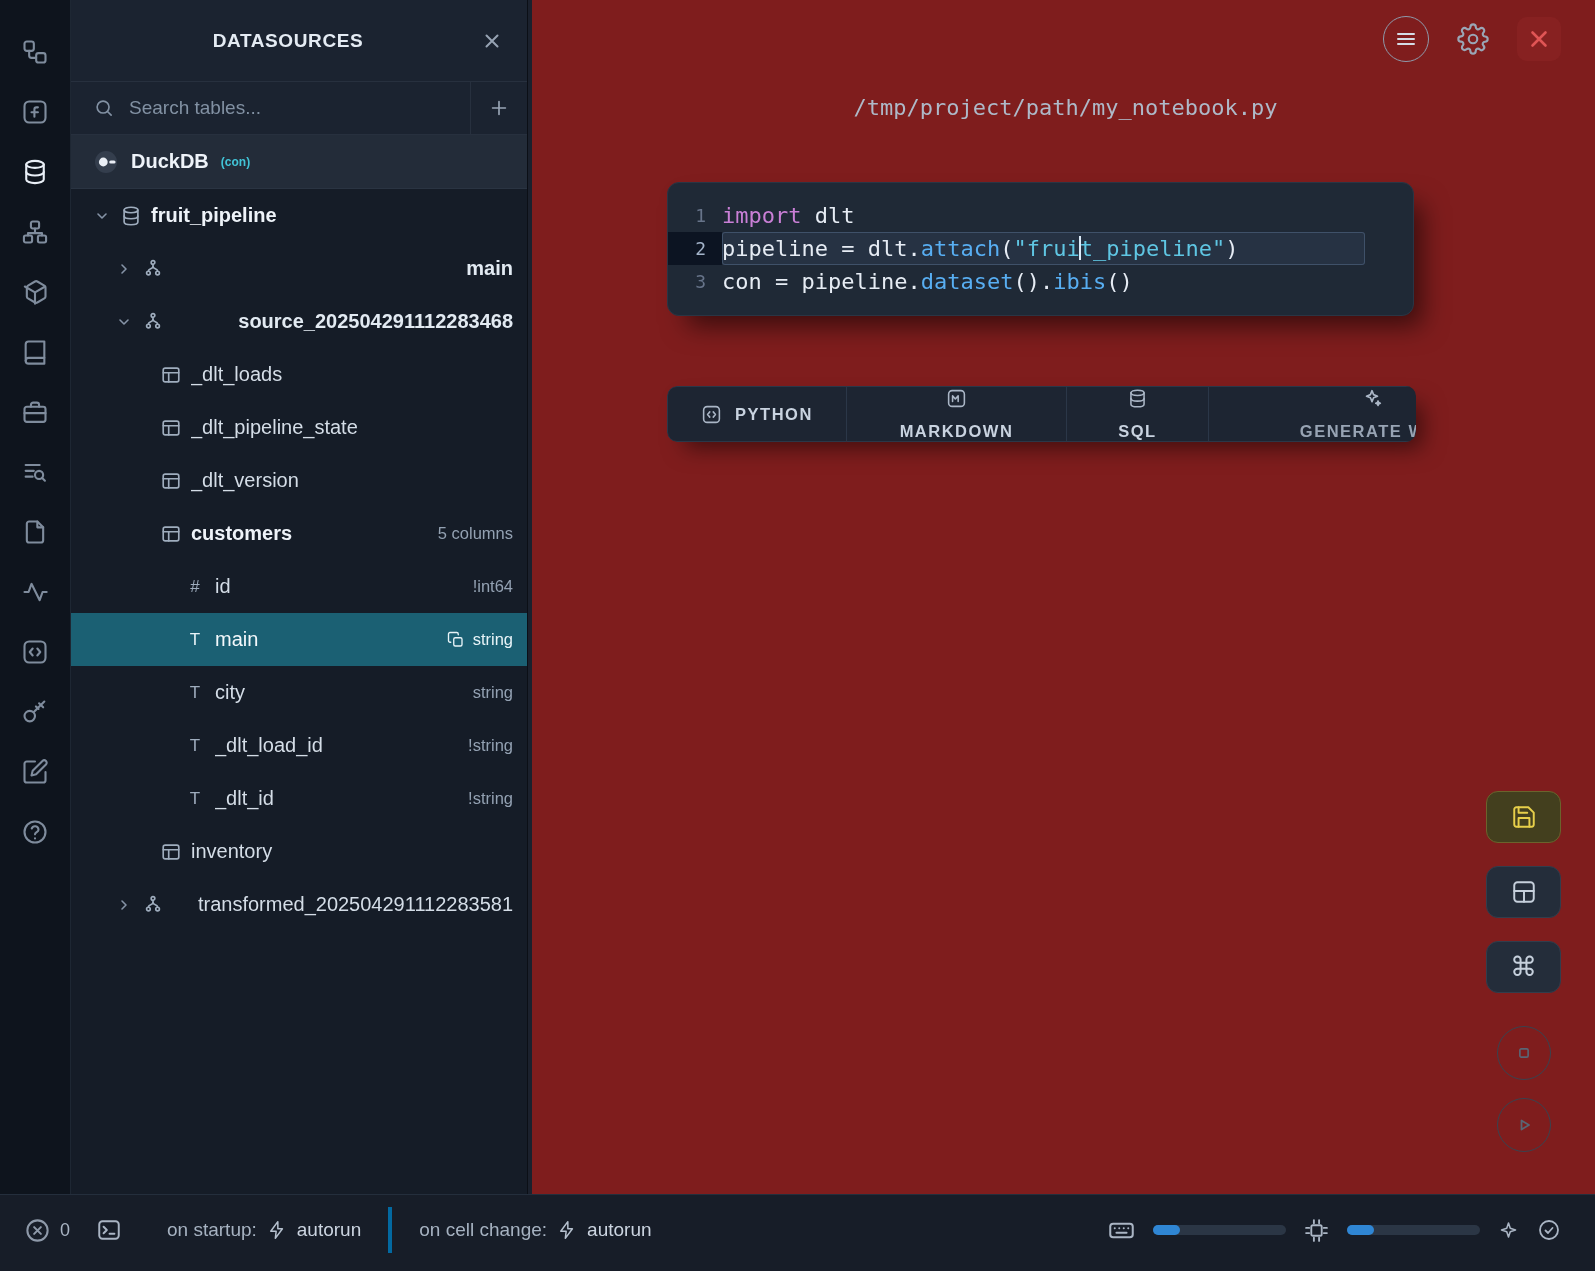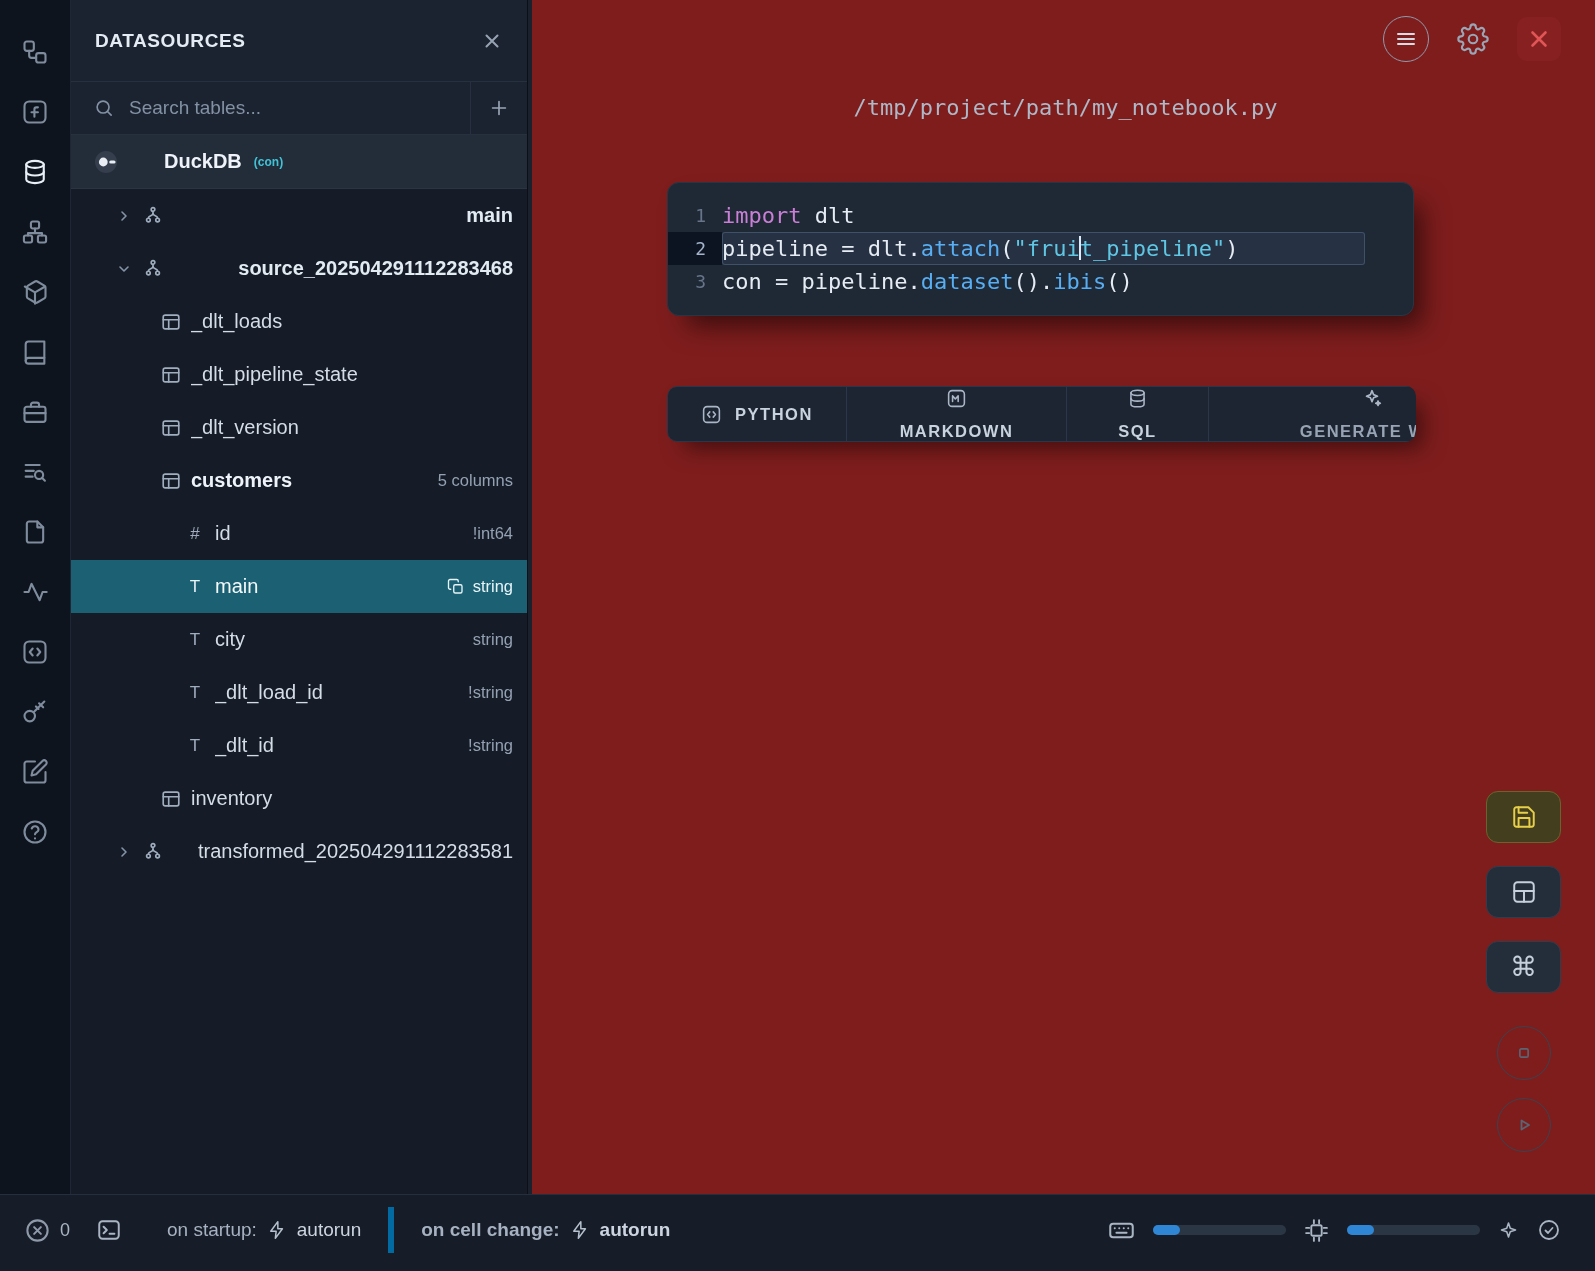--- a/index.html
+++ b/index.html
@@ -10,29 +10,29 @@
   .icon{display:flex;align-items:center;justify-content:center;}
 
   
   .activity-bar{position:absolute;left:0;top:0;width:71px;height:1194px;background:#0e141d;border-right:1px solid #1e2733;display:flex;flex-direction:column;align-items:center;padding-top:38px;gap:32px;}
   .act-btn{width:28px;height:28px;color:#7f8c9d;cursor:pointer;}
   .act-btn.active{color:#e9eff7;}
 
   
   .sidebar{position:absolute;left:71px;top:0;width:457px;height:1194px;background:#151c27;border-right:1px solid #0b0f16;}
   .sb-header{height:82px;background:#1b2330;border-bottom:1px solid #27303e;display:flex;align-items:center;padding:0 24px;}
-  .sb-title{flex:1;font-size:19px;font-weight:700;letter-spacing:.6px;color:#e4ebf3;}
+  .sb-title{flex:1;font-size:19px;font-weight:700;letter-spacing:.6px;color:#e4ebf3;text-align:center;}
   .sb-close{color:#97a3b3;cursor:pointer;}
   .sb-search{height:53px;background:#1b2330;border-bottom:1px solid #27303e;display:flex;align-items:center;padding-left:22px;}
   .sb-search .mag{color:#8291a3;}
   .sb-search input{flex:1;background:transparent;border:0;outline:0;color:#cdd6e2;font-size:19px;font-family:inherit;margin-left:14px;}
   .sb-search input::placeholder{color:#8291a3;}
   .sb-plus{width:57px;align-self:stretch;display:flex;align-items:center;justify-content:center;color:#9aa6b6;border-left:1px solid #27303e;cursor:pointer;}
   .sb-conn{height:54px;background:#232c39;border-bottom:1px solid #2a3442;display:flex;align-items:center;padding:0 22px;gap:12px;}
-  .sb-conn-name{font-size:20px;font-weight:700;color:#eef3f9;margin-left:33px;}
+  .sb-conn-name{font-size:20px;font-weight:700;color:#eef3f9;}
   .sb-conn-alias{font-size:12px;font-weight:700;color:#41c3d6;}
   .trow{height:53px;display:flex;align-items:center;gap:8px;padding-right:14px;font-size:20px;color:#d4dde7;cursor:pointer;}
   .trow .chev{width:18px;color:#8593a6;flex:none;}
   .trow .ticon{width:24px;color:#9fadbe;flex:none;display:flex;justify-content:center;}
   .trow .colglyph{width:24px;flex:none;text-align:center;font-size:17px;font-weight:500;color:#9fadbe;}
   .trow .lbl{flex:1;white-space:nowrap;overflow:hidden;}
   .trow .rval{font-size:16.5px;color:#93a1b2;display:flex;align-items:center;gap:8px;flex:none;}
   .lvl0{padding-left:22px;}
   .lvl1{padding-left:44px;text-align:right;}
   .lvl2{padding-left:88px;}
@@ -80,21 +80,21 @@
   .fab-stop{top:1026px;right:48px;}
   .fab-play{top:1098px;right:48px;}
 
   
   .status-bar{position:absolute;left:0;bottom:0;width:1595px;height:77px;background:#171d28;border-top:1px solid #242e3c;display:flex;align-items:center;padding:0 34px 6px 24px;font-size:19px;color:#a6b2c1;}
   .err-group{display:flex;align-items:center;gap:9px;color:#8e99a9;}
   .err-count{font-size:18px;color:#aab5c4;}
   .term-btn{margin-left:26px;color:#aab5c4;cursor:pointer;}
   .st-item{display:flex;align-items:center;gap:10px;padding:0 27px;height:46px;cursor:pointer;}
   .st-item.first{margin-left:18px;}
-  .st-item + .st-item{border-left:6px solid #0369a1;font-weight:bold;}
+  .st-item + .st-item{border-left:4px solid #0369a1;}
   .st-icon{color:#b6c1cf;}
   .st-value{color:#cbd4e0;}
   .spacer{flex:1;}
   .sb-right{display:flex;align-items:center;gap:18px;color:#aab5c4;}
   .slider{width:133px;height:10px;border-radius:5px;background:#2b3645;position:relative;cursor:pointer;}
   .slider .thumb{position:absolute;left:0;top:0;width:27px;height:10px;border-radius:5px;background:#2f86d4;}
 </style>
 </head>
 <body>
 
@@ -220,20 +220,35 @@
             <circle cx="13" cy="13" r="11" fill="#343e4d"></circle>
             <circle cx="10.3" cy="13" r="4.4" fill="#e9eef5"></circle>
             <rect x="16.2" y="11.4" width="6.4" height="3.2" rx="1.6" fill="#e9eef5"></rect>
           </svg>
         </span>
       <span class="sb-conn-name">DuckDB</span>
       <span class="sb-conn-alias">(con)</span>
     </div>
 
     <div class="sb-tree">
+      <div class="trow lvl0">
+        <span class="chev icon">
+            <svg class="si" width="16" height="16" viewBox="0 0 24 24" style="stroke-width:2.4">
+              <path d="m6 9 6 6 6-6"></path>
+            </svg>
+          </span>
+        <span class="ticon icon">
+            <svg class="si" width="22" height="22" viewBox="0 0 24 24">
+              <ellipse cx="12" cy="5.5" rx="7.5" ry="3"></ellipse>
+              <path d="M4.5 5.5v13c0 1.7 3.4 3 7.5 3s7.5-1.3 7.5-3v-13"></path>
+              <path d="M4.5 12c0 1.7 3.4 3 7.5 3s7.5-1.3 7.5-3"></path>
+            </svg>
+          </span>
+        <span class="lbl w700">fruit_pipeline</span>
+      </div>
       <div class="trow lvl1">
         <span class="chev icon">
             <svg class="si" width="16" height="16" viewBox="0 0 24 24" style="stroke-width:2.4">
               <path d="m9 6 6 6-6 6"></path>
             </svg>
           </span>
         <span class="ticon icon">
             <svg class="si" width="22" height="22" viewBox="0 0 24 24">
               <circle cx="12" cy="4.8" r="2"></circle>
               <path d="M12 6.8v2.4"></path>

